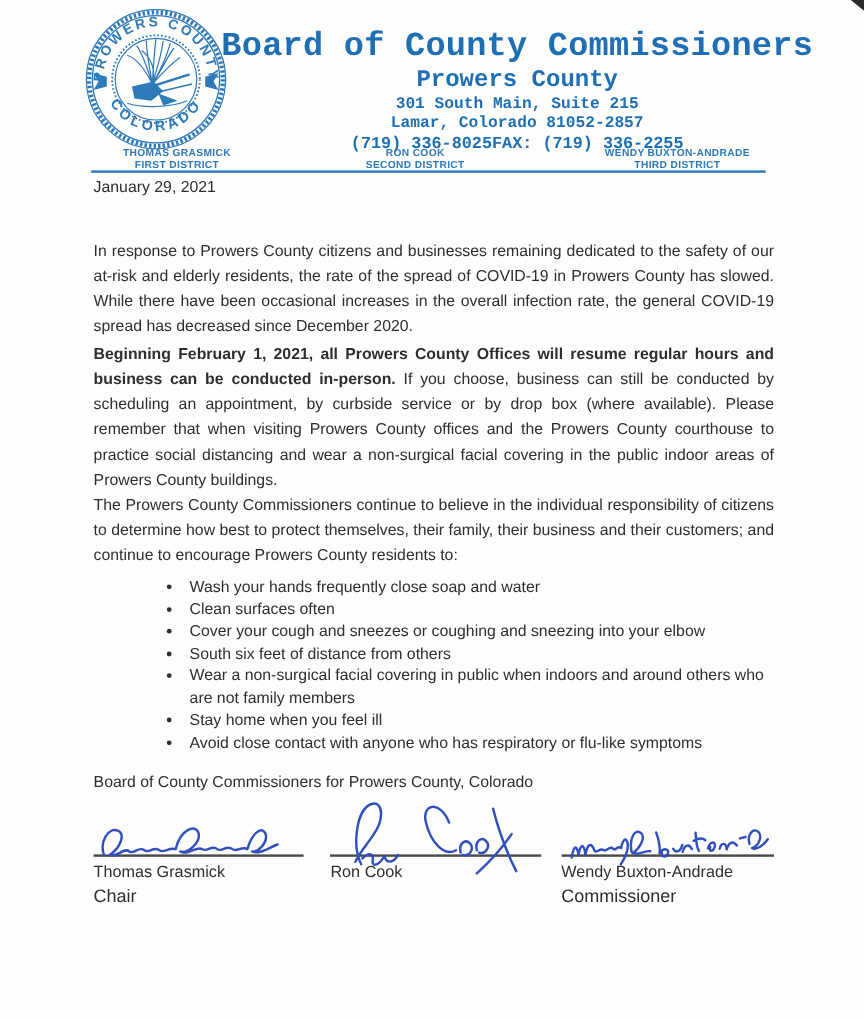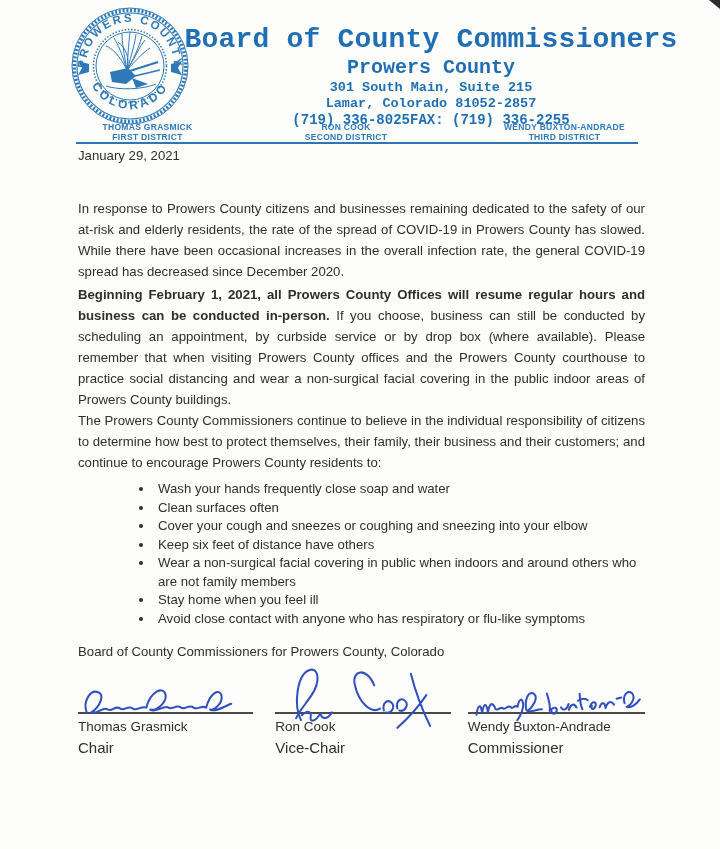--- a/index.html
+++ b/index.html
@@ -134,21 +134,21 @@
     <p class="para j p1">In response to Prowers County citizens and businesses remaining dedicated to the safety of our at-risk and elderly residents, the rate of the spread of COVID-19 in Prowers County has slowed.  While there have been occasional increases in the overall infection rate, the general COVID-19 spread has decreased since December 2020.</p>
 
     <p class="para j p2"><strong>Beginning February 1, 2021, all Prowers County Offices will resume regular hours and business can be conducted in-person.</strong><span>  If you choose, business can still be conducted by scheduling an appointment, by curbside service or by drop box (where available).  Please remember that when visiting Prowers County offices and the Prowers County courthouse to practice social distancing and wear a non-surgical facial covering in the public indoor areas of Prowers County buildings.</span></p>
 
     <p class="para j p3">The Prowers County Commissioners continue to believe in the individual responsibility of citizens to determine how best to protect themselves, their family, their business and their customers; and continue to encourage Prowers County residents to:</p>
 
     <ul class="bullets">
       <li>Wash your hands frequently close soap and water</li>
       <li>Clean surfaces often</li>
       <li>Cover your cough and sneezes or coughing and sneezing into your elbow</li>
-      <li>Keep six feet of distance have others</li>
+      <li>South six feet of distance from others</li>
       <li>Wear a non-surgical facial covering in public when indoors and around others who are not family members</li>
       <li>Stay home when you feel ill</li>
       <li>Avoid close contact with anyone who has respiratory or flu-like symptoms</li>
     </ul>
 
 
 
     <p class="para signoff">Board of County Commissioners for Prowers County, Colorado</p>
 
     <div class="sig-row">
@@ -171,21 +171,20 @@
           <path stroke-width="2.3" d="M26,52 C18,36 22,4 35,0 C45,-3 46,13 37,26 C31,35 24,43 21,50
                  M27,47 C33,41 37,43 36,49 C35,55 42,53 46,45 C48,52 54,51 58,44
                  M102,16 C94,-4 78,0 82,16 C86,33 98,46 108,40
                  M112,42 C110,34 116,30 120,34 C124,38 120,46 114,44
                  M126,40 C124,32 130,28 134,32 C138,36 134,44 128,42
                  M140,4 C144,20 151,40 160,58
                  M156,26 C148,38 137,50 126,60"></path>
         </svg>
         <div class="sig-line"></div>
         <div class="sig-name">Ron Cook</div>
-        <div class="sig-title">Vice-Chair</div>
       </div>
 
       <div class="sig-col sc3">
         <svg class="sig-svg tilt" viewBox="0 0 180 56">
           <path stroke-width="1.9" d="M6,42 C8,32 11,30 12,40 C14,31 17,29 18,40 C20,32 23,28 26,37
                  C28,40 31,34 34,37 C36,39 39,33 42,36 C44,39 46,33 49,36
                  C51,28 54,26 55,33 C55,39 51,46 48,50
                  M58,40 C56,28 62,19 67,24 C71,28 65,37 59,41 C64,43 70,39 74,40
                  M80,24 C82,31 83,37 82,42 C86,37 91,39 89,43 C87,47 83,45 84,41
                  M94,39 C96,43 100,42 102,36 M102,42 C104,36 108,35 110,40

